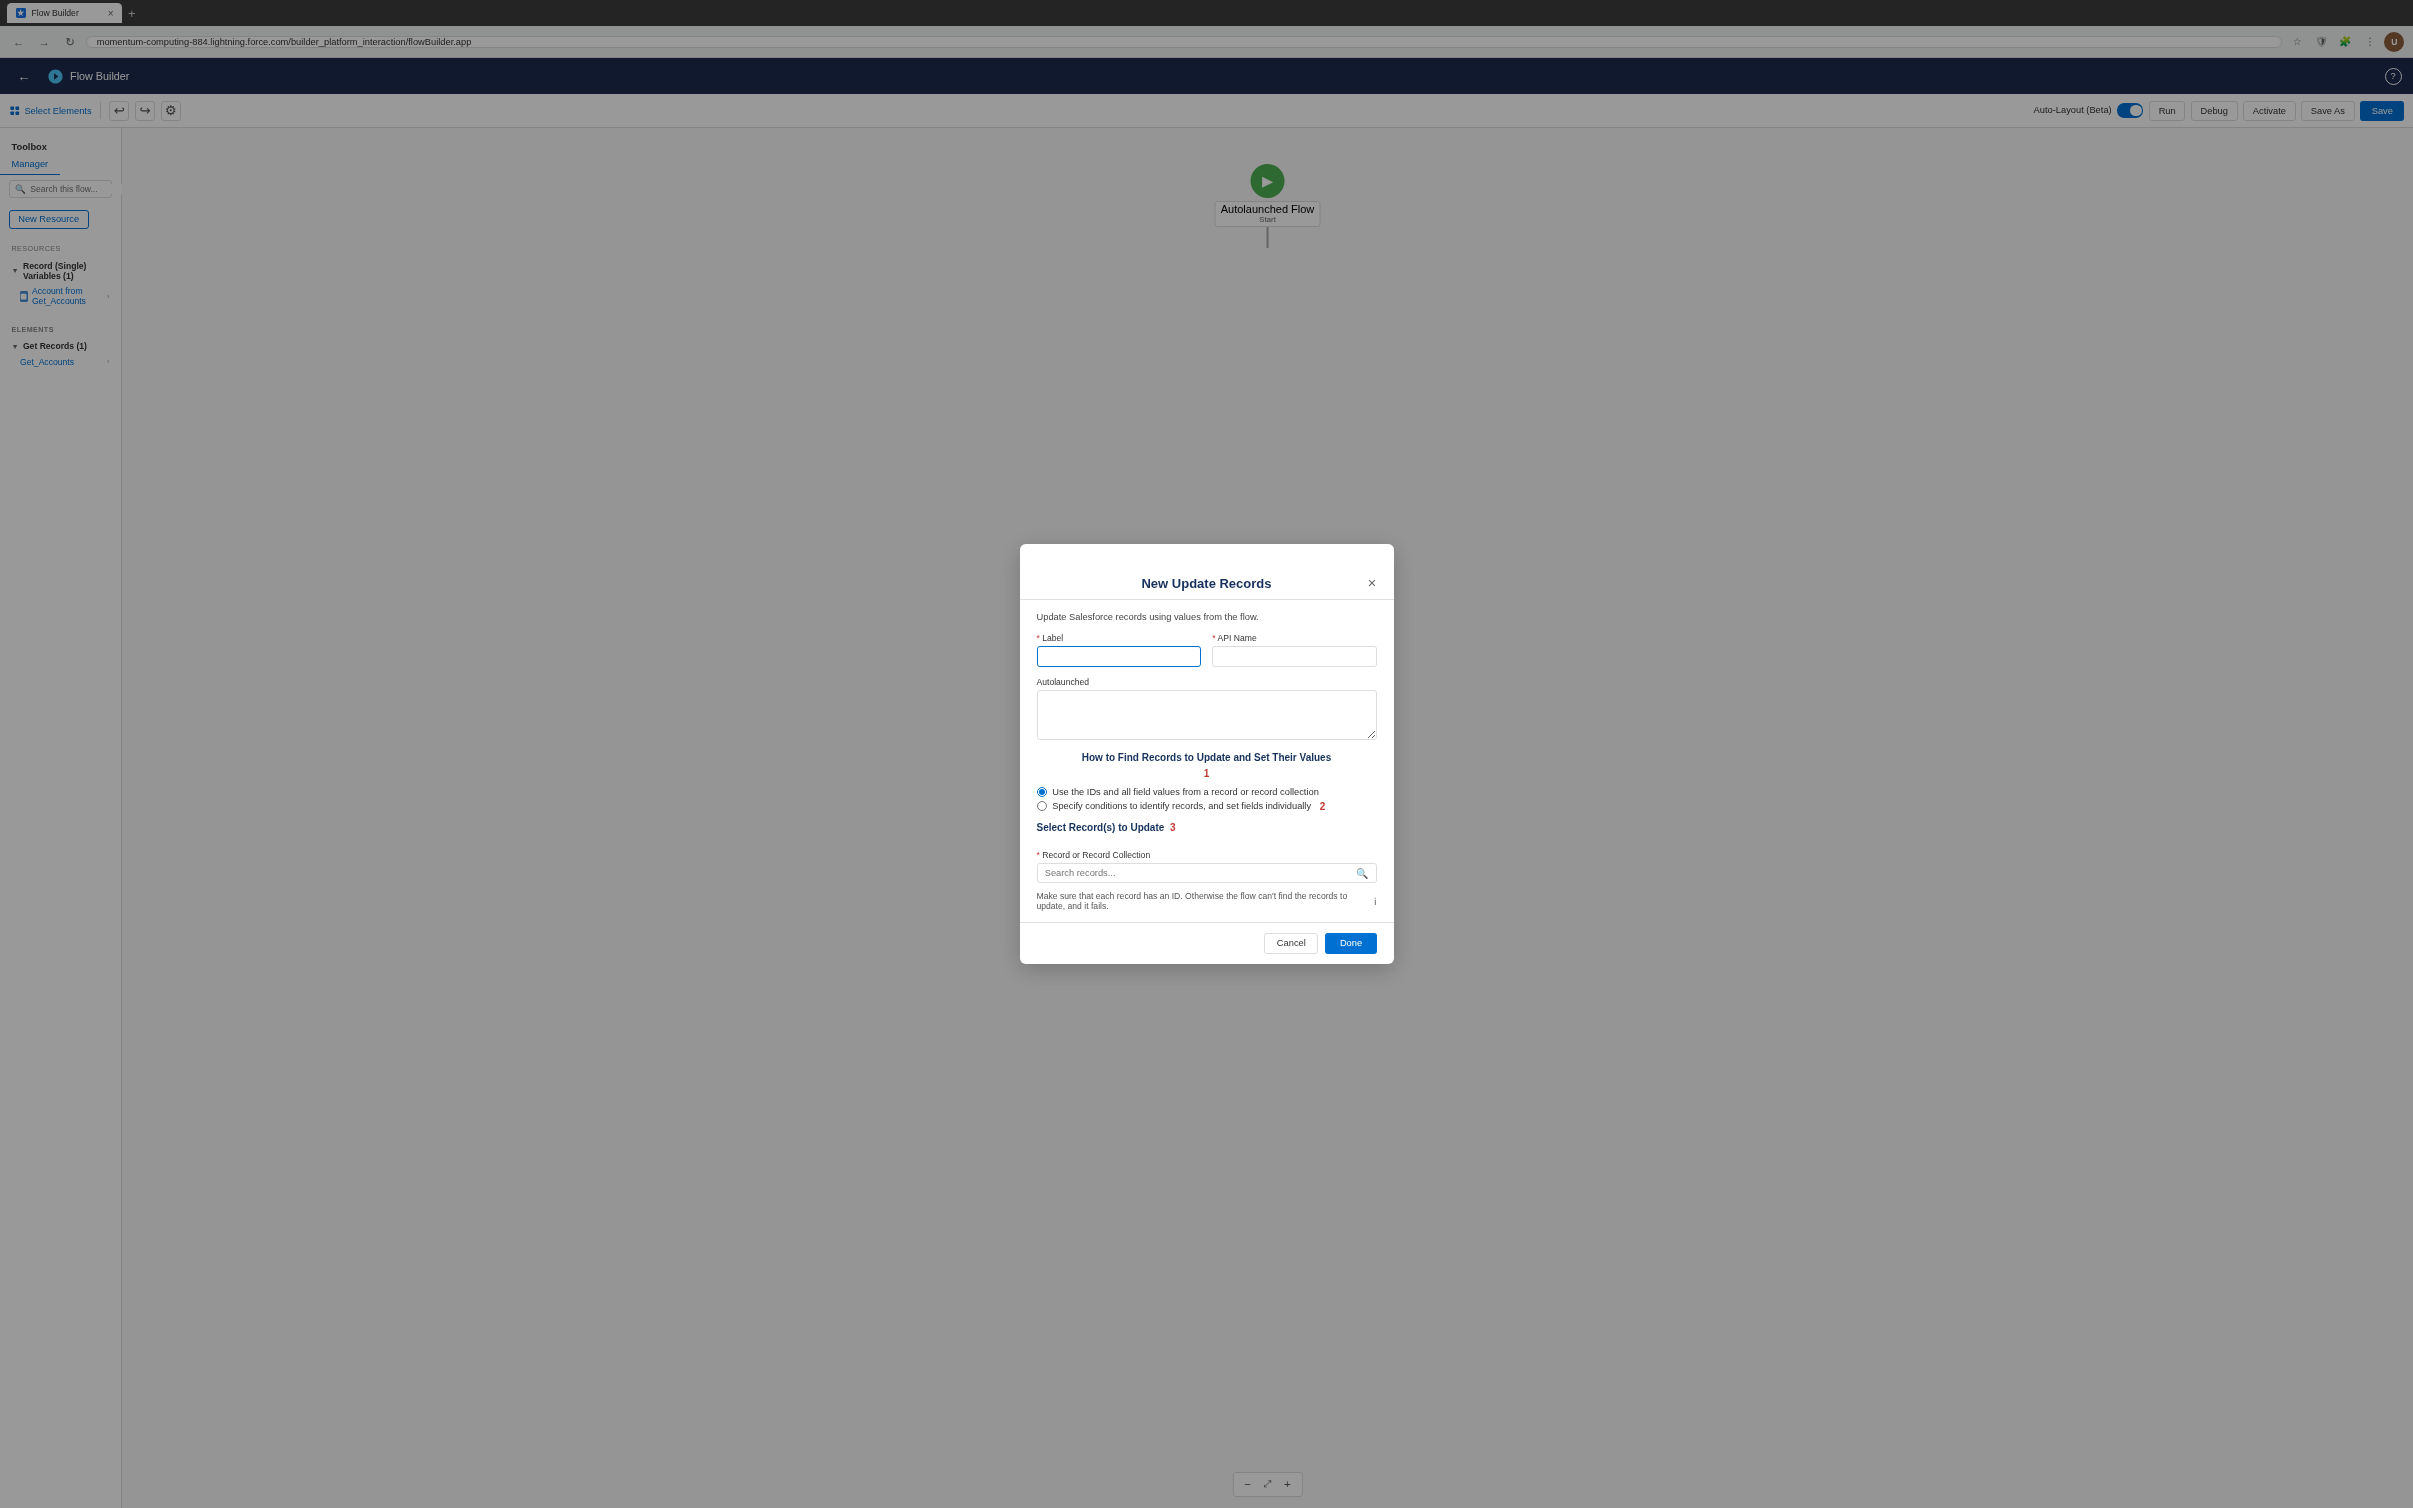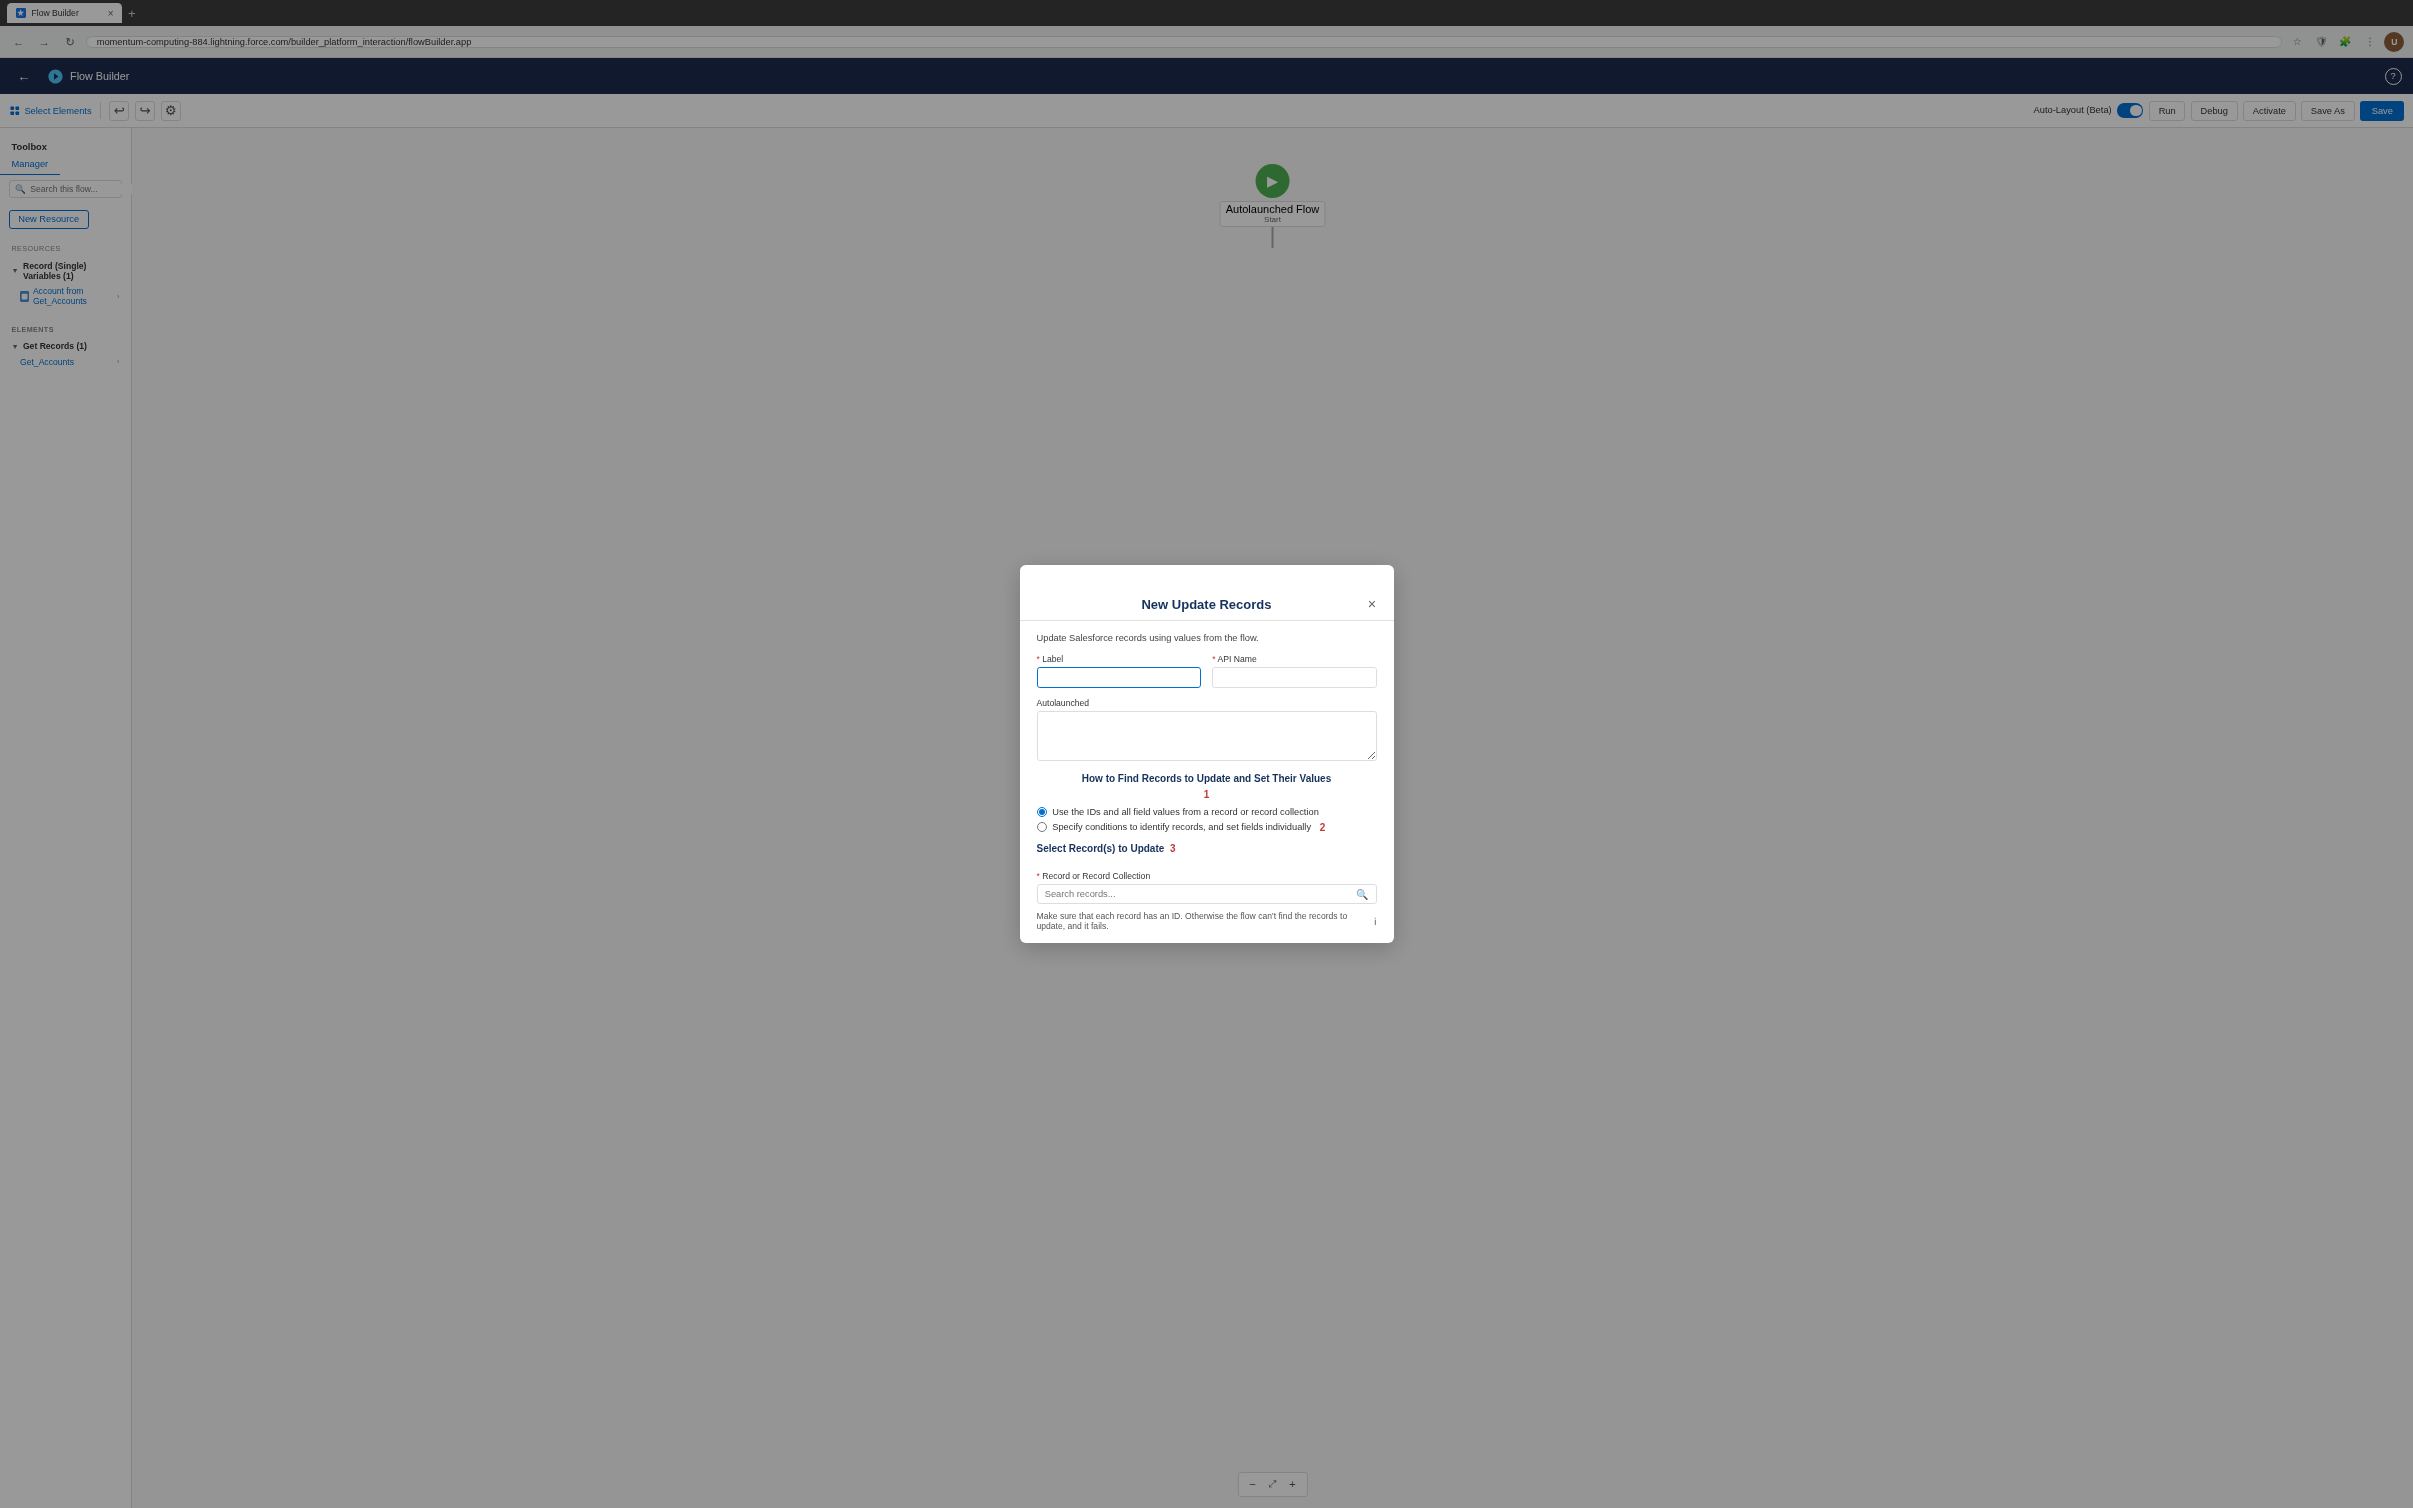--- a/index.html
+++ b/index.html
@@ -35,21 +35,21 @@
     .auto-layout-toggle { display: flex; align-items: center; gap: 5.7px; font-size: 9.3px; color: #333; }
     .toggle-switch { width: 26px; height: 14.4px; background: #0070d2; border-radius: 7.2px; position: relative; cursor: pointer; }
     .toggle-knob { width: 11.5px; height: 11.5px; background: #fff; border-radius: 50%; position: absolute; top: 1.4px; right: 1.4px; }
     .toolbar-btn { background: none; border: 0.7px solid #ddd; border-radius: 2.9px; padding: 2.9px 8.6px; font-size: 9.3px; color: #333; cursor: pointer; height: 20px; }
     .toolbar-btn-save { background: #0070d2; color: #fff; border: none; border-radius: 2.9px; padding: 2.9px 11.5px; font-size: 9.3px; font-weight: 500; cursor: pointer; height: 20px; }
 
     
     .main-layout { display: flex; height: calc(100vh - 128px); position: relative; }
 
     
-    .sidebar { width: 132px; background: #fff; border-right: 0.7px solid #ddd; padding: 8.6px 0; flex-shrink: 0; }
+    .sidebar { width: 122px; background: #fff; border-right: 0.7px solid #ddd; padding: 8.6px 0; flex-shrink: 0; }
     .sidebar-section-title { font-size: 9.3px; font-weight: 700; color: #333; padding: 5.7px 11.5px 2.9px; }
     .sidebar-tab { font-size: 9.3px; color: #0070d2; padding: 2.9px 11.5px; border-bottom: 1.4px solid #0070d2; display: inline-block; font-weight: 500; }
     .search-box { margin: 5.7px 8.6px; border: 0.7px solid #ddd; border-radius: 2.9px; display: flex; align-items: center; padding: 2.9px 5.7px; gap: 4.3px; }
     .search-input { border: none; outline: none; font-size: 8.6px; color: #555; flex: 1; }
     .search-icon-sm { color: #999; font-size: 8.6px; }
     .new-resource-btn { margin: 5.7px 8.6px; padding: 3.6px 8.6px; border: 0.7px solid #0070d2; border-radius: 2.9px; color: #0070d2; font-size: 9.3px; font-weight: 500; cursor: pointer; background: none; }
     .resources-section { padding: 5.7px 0; }
     .section-header { display: flex; align-items: center; gap: 4.3px; padding: 2.9px 11.5px; cursor: pointer; font-size: 8.6px; color: #333; font-weight: 600; }
     .chevron { font-size: 7.2px; color: #666; }
     .resource-item { display: flex; align-items: center; gap: 4.3px; padding: 2.9px 11.5px 2.9px 20px; cursor: pointer; }
@@ -304,15 +304,19 @@
             <span class="record-search-icon">🔍</span>
           </div>
         </div>
         <div class="info-text">
           <span>Make sure that each record has an ID. Otherwise the flow can't find the records to update, and it fails.</span>
           <span class="info-icon">ℹ</span>
         </div>
       </div>
     </div>
 
+    <div class="modal-footer">
+      <button class="btn-cancel">Cancel</button>
+      <button class="btn-done">Done</button>
+    </div>
   </div>
 </div>
 
 
 </body></html>

